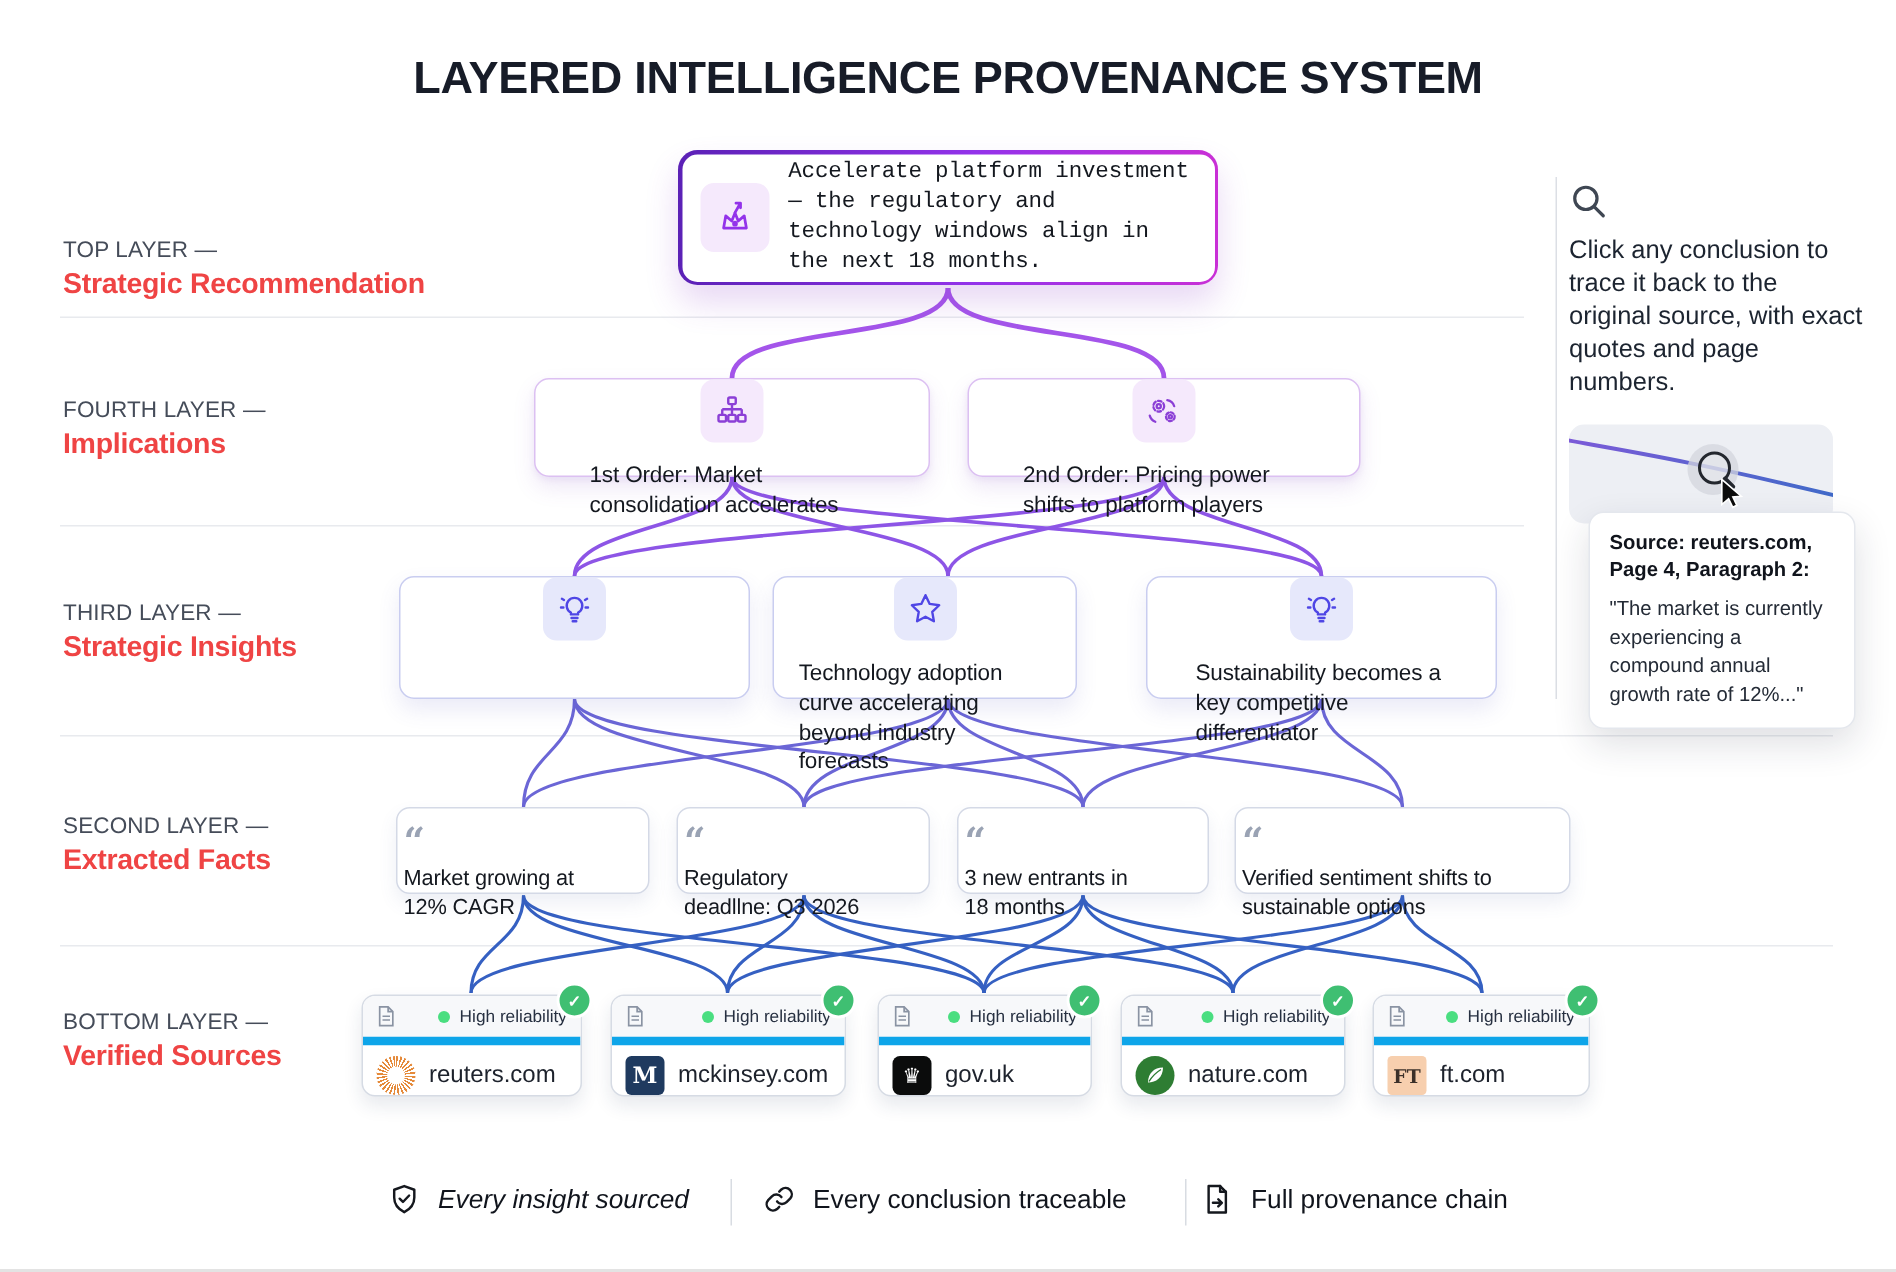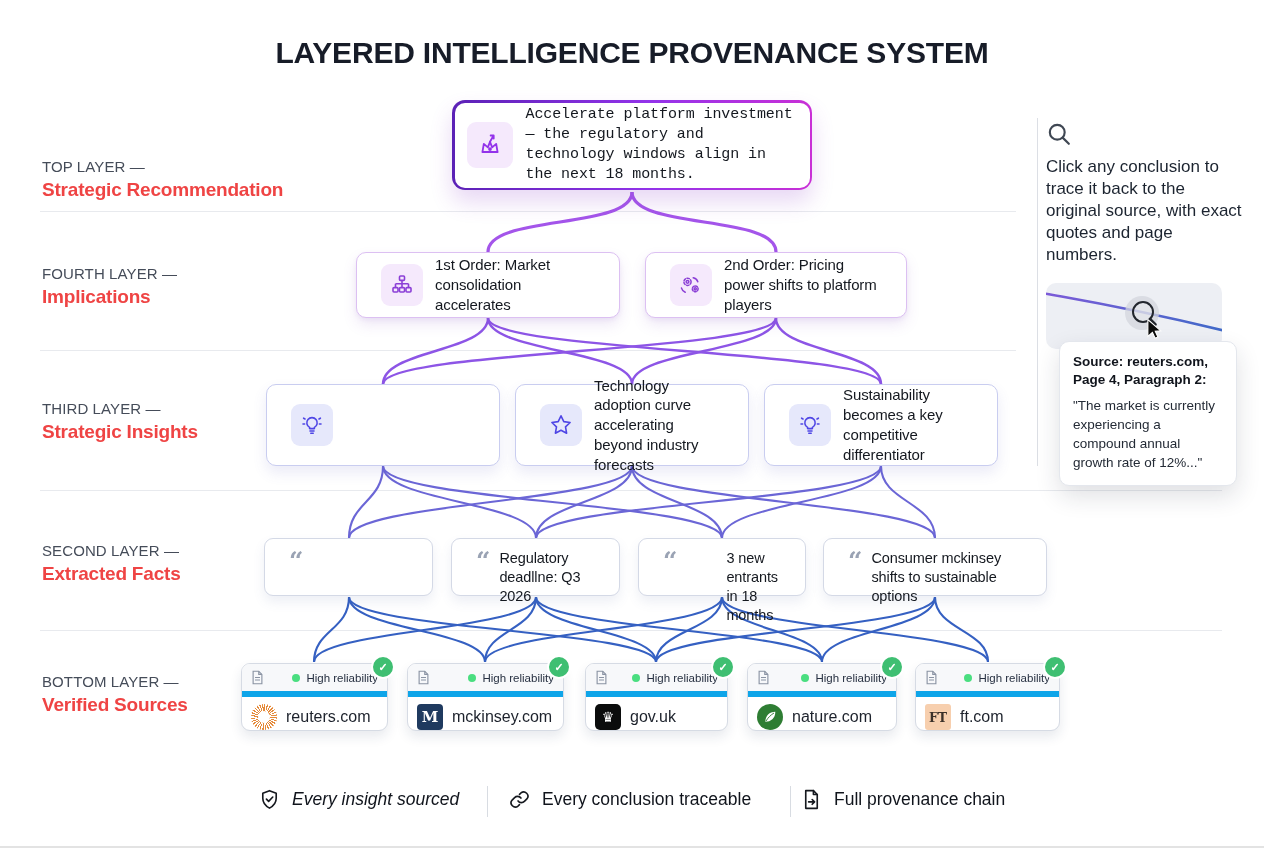--- a/index.html
+++ b/index.html
@@ -9,21 +9,21 @@
          font-weight:800;color:#171c28;letter-spacing:-0.2px;}
   
   .layer-label{position:absolute;left:42px;z-index:3;}
   .eyebrow{font-size:15px;color:#454c59;margin-bottom:4px;letter-spacing:0.1px;}
   .lname{font-size:19px;font-weight:700;color:#ef4444;letter-spacing:-0.2px;}
   .sep{position:absolute;height:1px;background:#e8eaee;z-index:0;}
   
   .connectors{position:absolute;left:0;top:0;z-index:1;}
   
   .card{position:absolute;background:#fff;border-radius:10px;display:flex;align-items:center;
-        gap:12px;padding:0 24px;box-sizing:border-box;z-index:2;}
+        gap:12px;padding:0 4px;box-sizing:border-box;z-index:2;flex-direction:column;}
   .rec-wrap{position:absolute;left:452px;top:100px;width:360px;height:90px;padding:2.5px;
         border-radius:13px;background:linear-gradient(90deg,#5b21b6,#9333ea 55%,#c92fd6);
         box-shadow:0 12px 22px rgba(140,60,200,.20);z-index:2;box-sizing:border-box;font-family:Liberation Mono, monospace;}
   .rec-inner{width:100%;height:100%;background:#fff;border-radius:10px;display:flex;
         align-items:center;gap:13px;padding:0 12px;box-sizing:border-box;}
   .impl{border:1.5px solid #dcc0f2;box-shadow:0 7px 14px rgba(130,80,190,.13),0 2px 4px rgba(130,80,190,.08);}
   .insight{border:1.5px solid #c9cdf0;box-shadow:0 7px 14px rgba(90,90,190,.12);}
   .fact{border:1.5px solid #d4d9e6;border-radius:9px;box-shadow:0 6px 12px rgba(80,100,160,.10);
         gap:9px;align-items:flex-start;padding-top:10px;}
   .tile{flex:0 0 auto;border-radius:9px;display:flex;align-items:center;justify-content:center;}
@@ -185,53 +185,54 @@
 
   <div class="card insight" style="left:266px;top:384px;width:234px;height:82px;">
     <span class="tile indigo" style="width:42px;height:42px;">
       <svg width="24" height="24" viewBox="0 0 24 24" fill="none" stroke="#4f46e5" stroke-width="1.6" stroke-linecap="round" stroke-linejoin="round">
         <path d="M9.6 15.6 v-1.2 a5.2 5.2 0 1 1 4.8 0 v1.2 Z"></path>
         <path d="M10 18 h4 M10.8 20.2 h2.4"></path>
         <path d="M3.6 5.2 l1.4 0.8 M20.4 5.2 l-1.4 0.8 M3 11 h1.6 M19.4 11 h1.6"></path>
       </svg>
     </span>
   </div>
-  <div class="card insight" style="left:515px;top:384px;width:234px;height:82px;">
+  <div class="card insight" style="left:515px;top:384px;width:203px;height:82px;">
     <span class="tile indigo" style="width:42px;height:42px;">
       <svg width="24" height="24" viewBox="0 0 24 24" fill="none" stroke="#4f46e5" stroke-width="1.6" stroke-linejoin="round">
         <path d="M12 2.8 L14.8 8.6 L21.1 9.5 L16.5 13.9 L17.6 20.2 L12 17.2 L6.4 20.2 L7.5 13.9 L2.9 9.5 L9.2 8.6 Z"></path>
       </svg>
     </span>
     <span class="btext" style="width:168px;">Technology adoption curve accelerating beyond industry forecasts</span>
   </div>
   <div class="card insight" style="left:764px;top:384px;width:234px;height:82px;">
     <span class="tile indigo" style="width:42px;height:42px;">
       <svg width="24" height="24" viewBox="0 0 24 24" fill="none" stroke="#4f46e5" stroke-width="1.6" stroke-linecap="round" stroke-linejoin="round">
         <path d="M9.6 15.6 v-1.2 a5.2 5.2 0 1 1 4.8 0 v1.2 Z"></path>
         <path d="M10 18 h4 M10.8 20.2 h2.4"></path>
         <path d="M3.6 5.2 l1.4 0.8 M20.4 5.2 l-1.4 0.8 M3 11 h1.6 M19.4 11 h1.6"></path>
       </svg>
     </span>
     <span class="btext" style="width:168px;">Sustainability becomes a key competitive differentiator</span>
   </div>
 
   <div class="card fact" style="left:264px;top:538px;width:169px;height:58px;">
     <span class="qmark">“</span>
+    <span class="btext" style="width:120px;">Market growing at 12% CAGR</span>
   </div>
   <div class="card fact" style="left:451px;top:538px;width:169px;height:58px;">
     <span class="qmark">“</span>
     <span class="btext" style="width:122px;">Regulatory deadllne: Q3 2026</span>
   </div>
   <div class="card fact" style="left:638px;top:538px;width:168px;height:58px;">
     <span class="qmark">“</span>
-    <span class="btext" style="width:120px;margin-left:40px;">3 new entrants in 18 months</span>
+    <span class="btext" style="width:120px;">3 new entrants in 18 months</span>
   </div>
   <div class="card fact" style="left:823px;top:538px;width:224px;height:58px;">
     <span class="qmark">“</span>
-    <span class="btext" style="width:178px;">Consumer mckinsey shifts to sustainable options</span>
+    <span class="btext" style="width:178px;">Verified sentiment shifts to sustainable options</span>
   </div>
 
   <div class="source" style="left:241px;top:663px;width:147px;height:68px;">
     <span class="check-badge">✓</span>
     <div class="src-head">
       <svg width="13" height="15" viewBox="0 0 20 24" fill="none" stroke="#8a93a3" stroke-width="1.8">
         <path d="M3 2 h9 l5 5 v15 h-14 Z"></path>
           <path d="M12 2 v5 h5"></path>
           <path d="M6 12 h8 M6 16 h8"></path>
       </svg>

